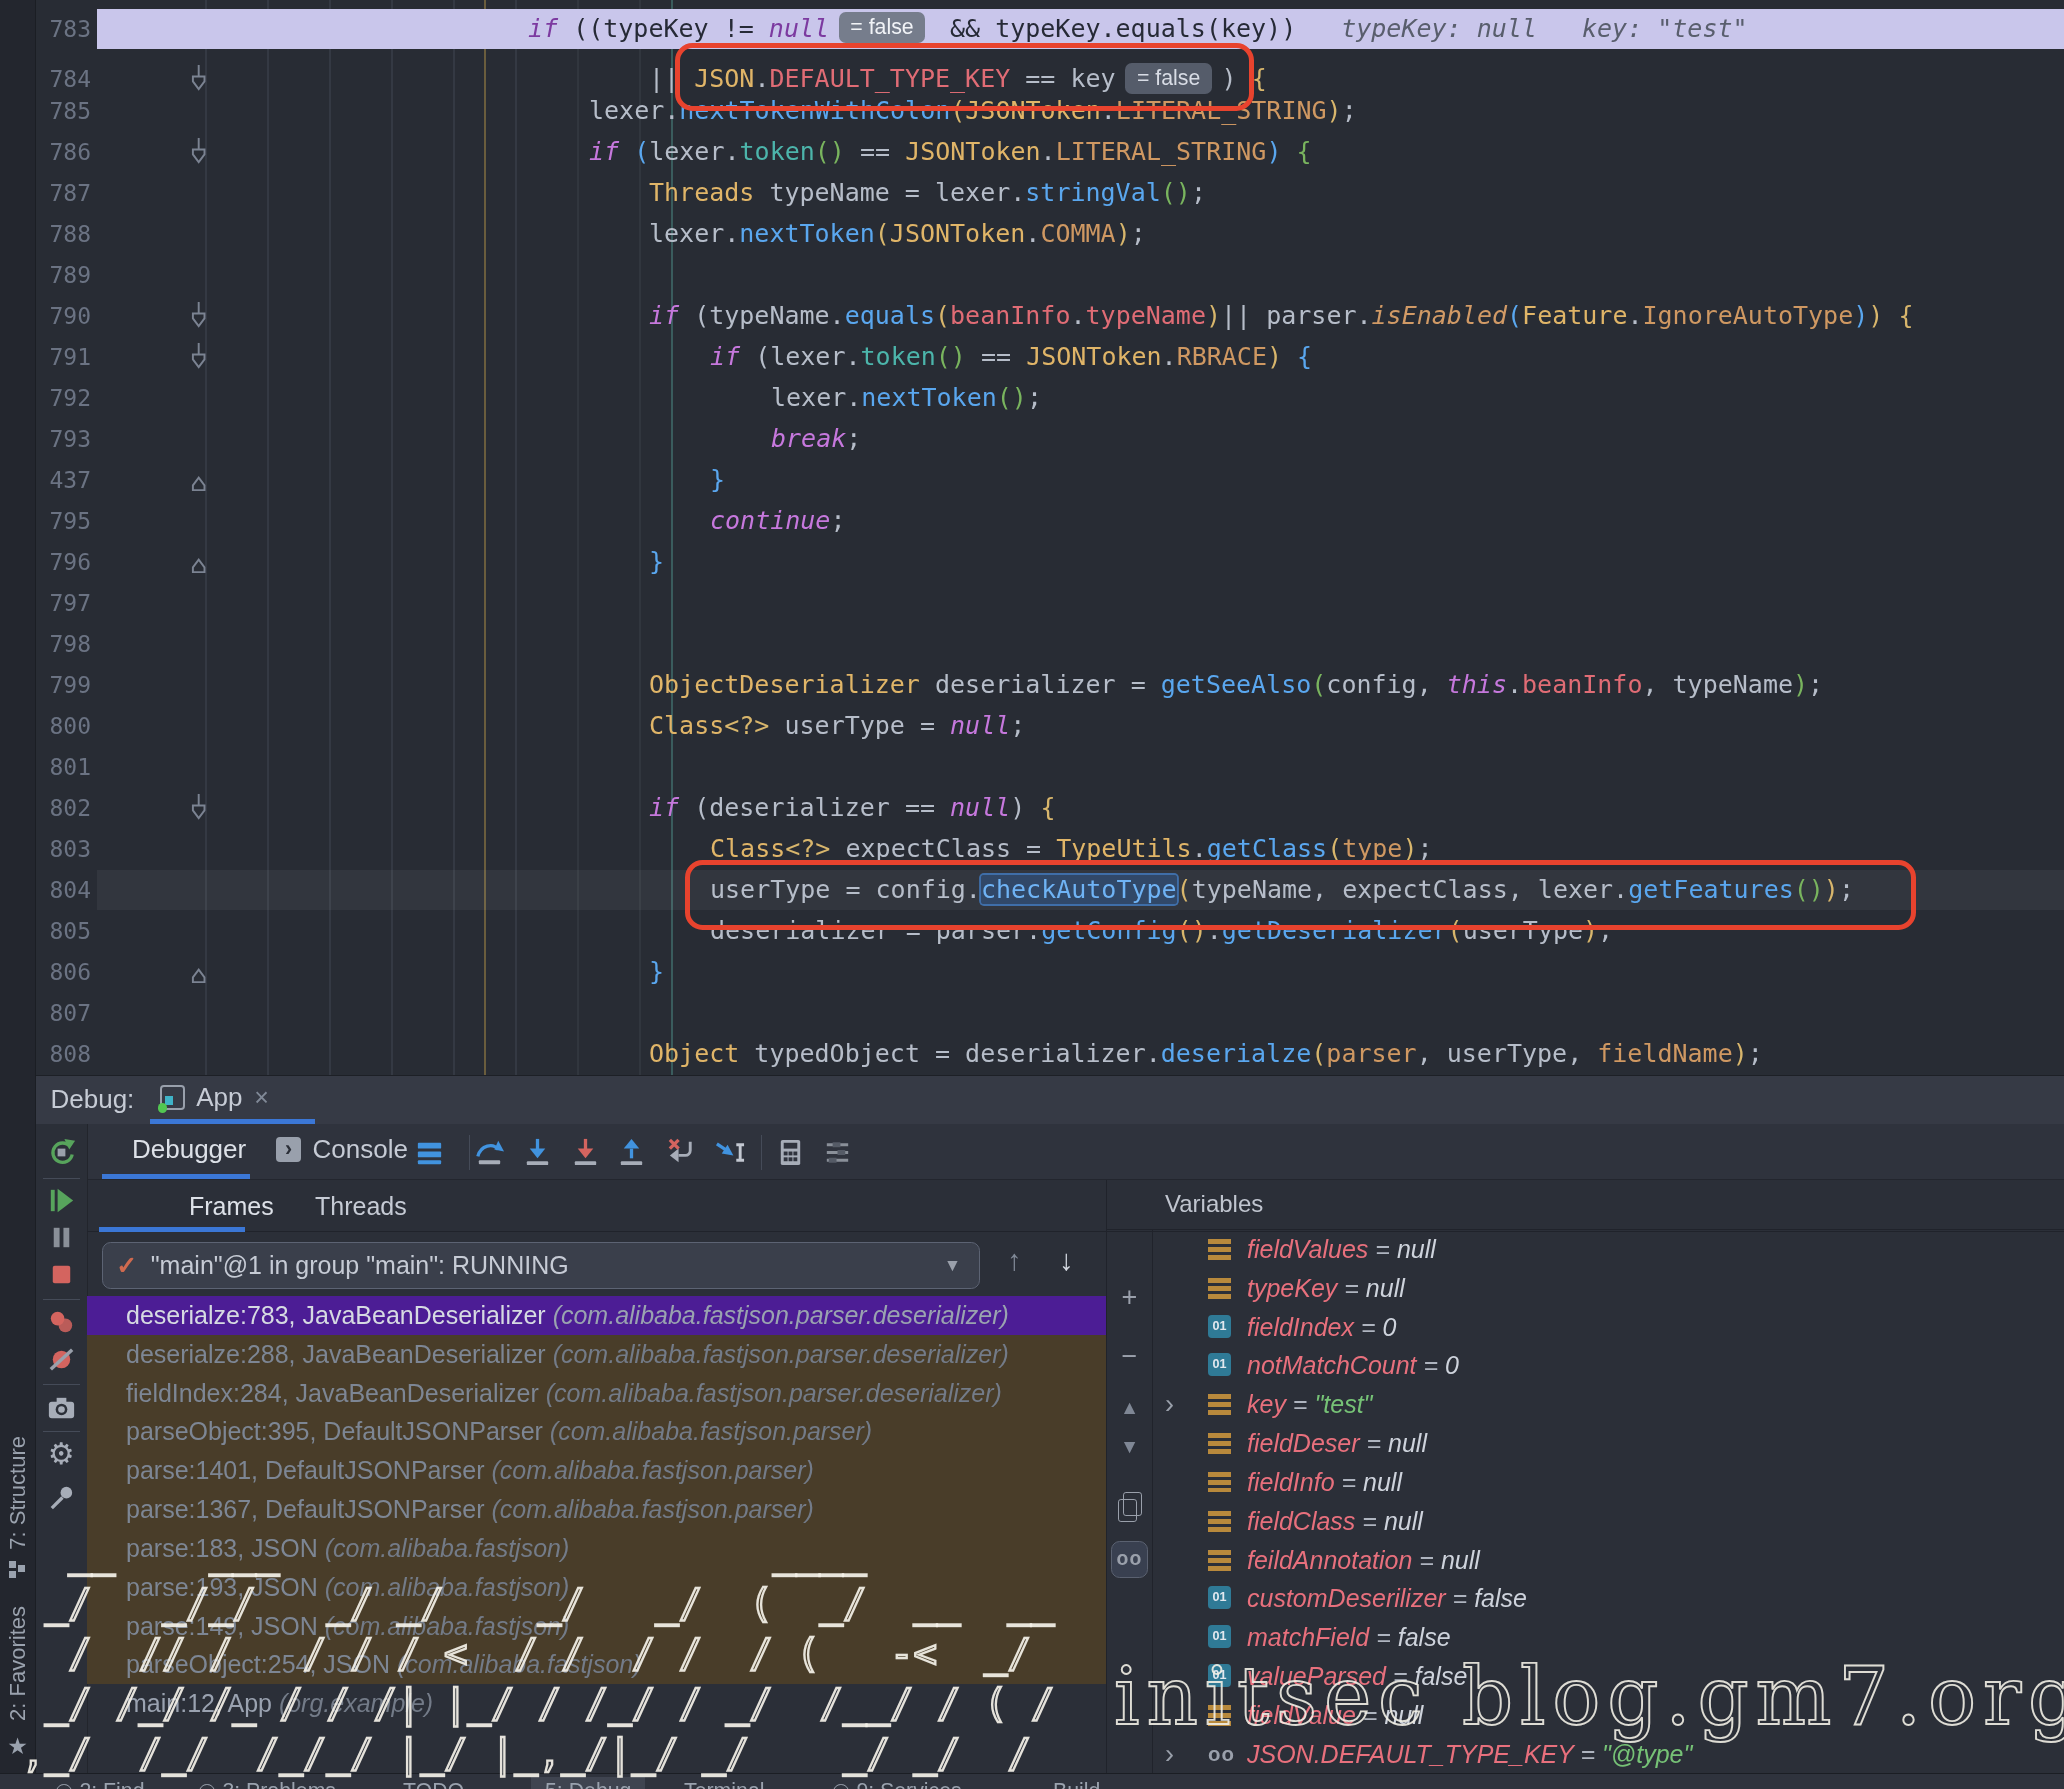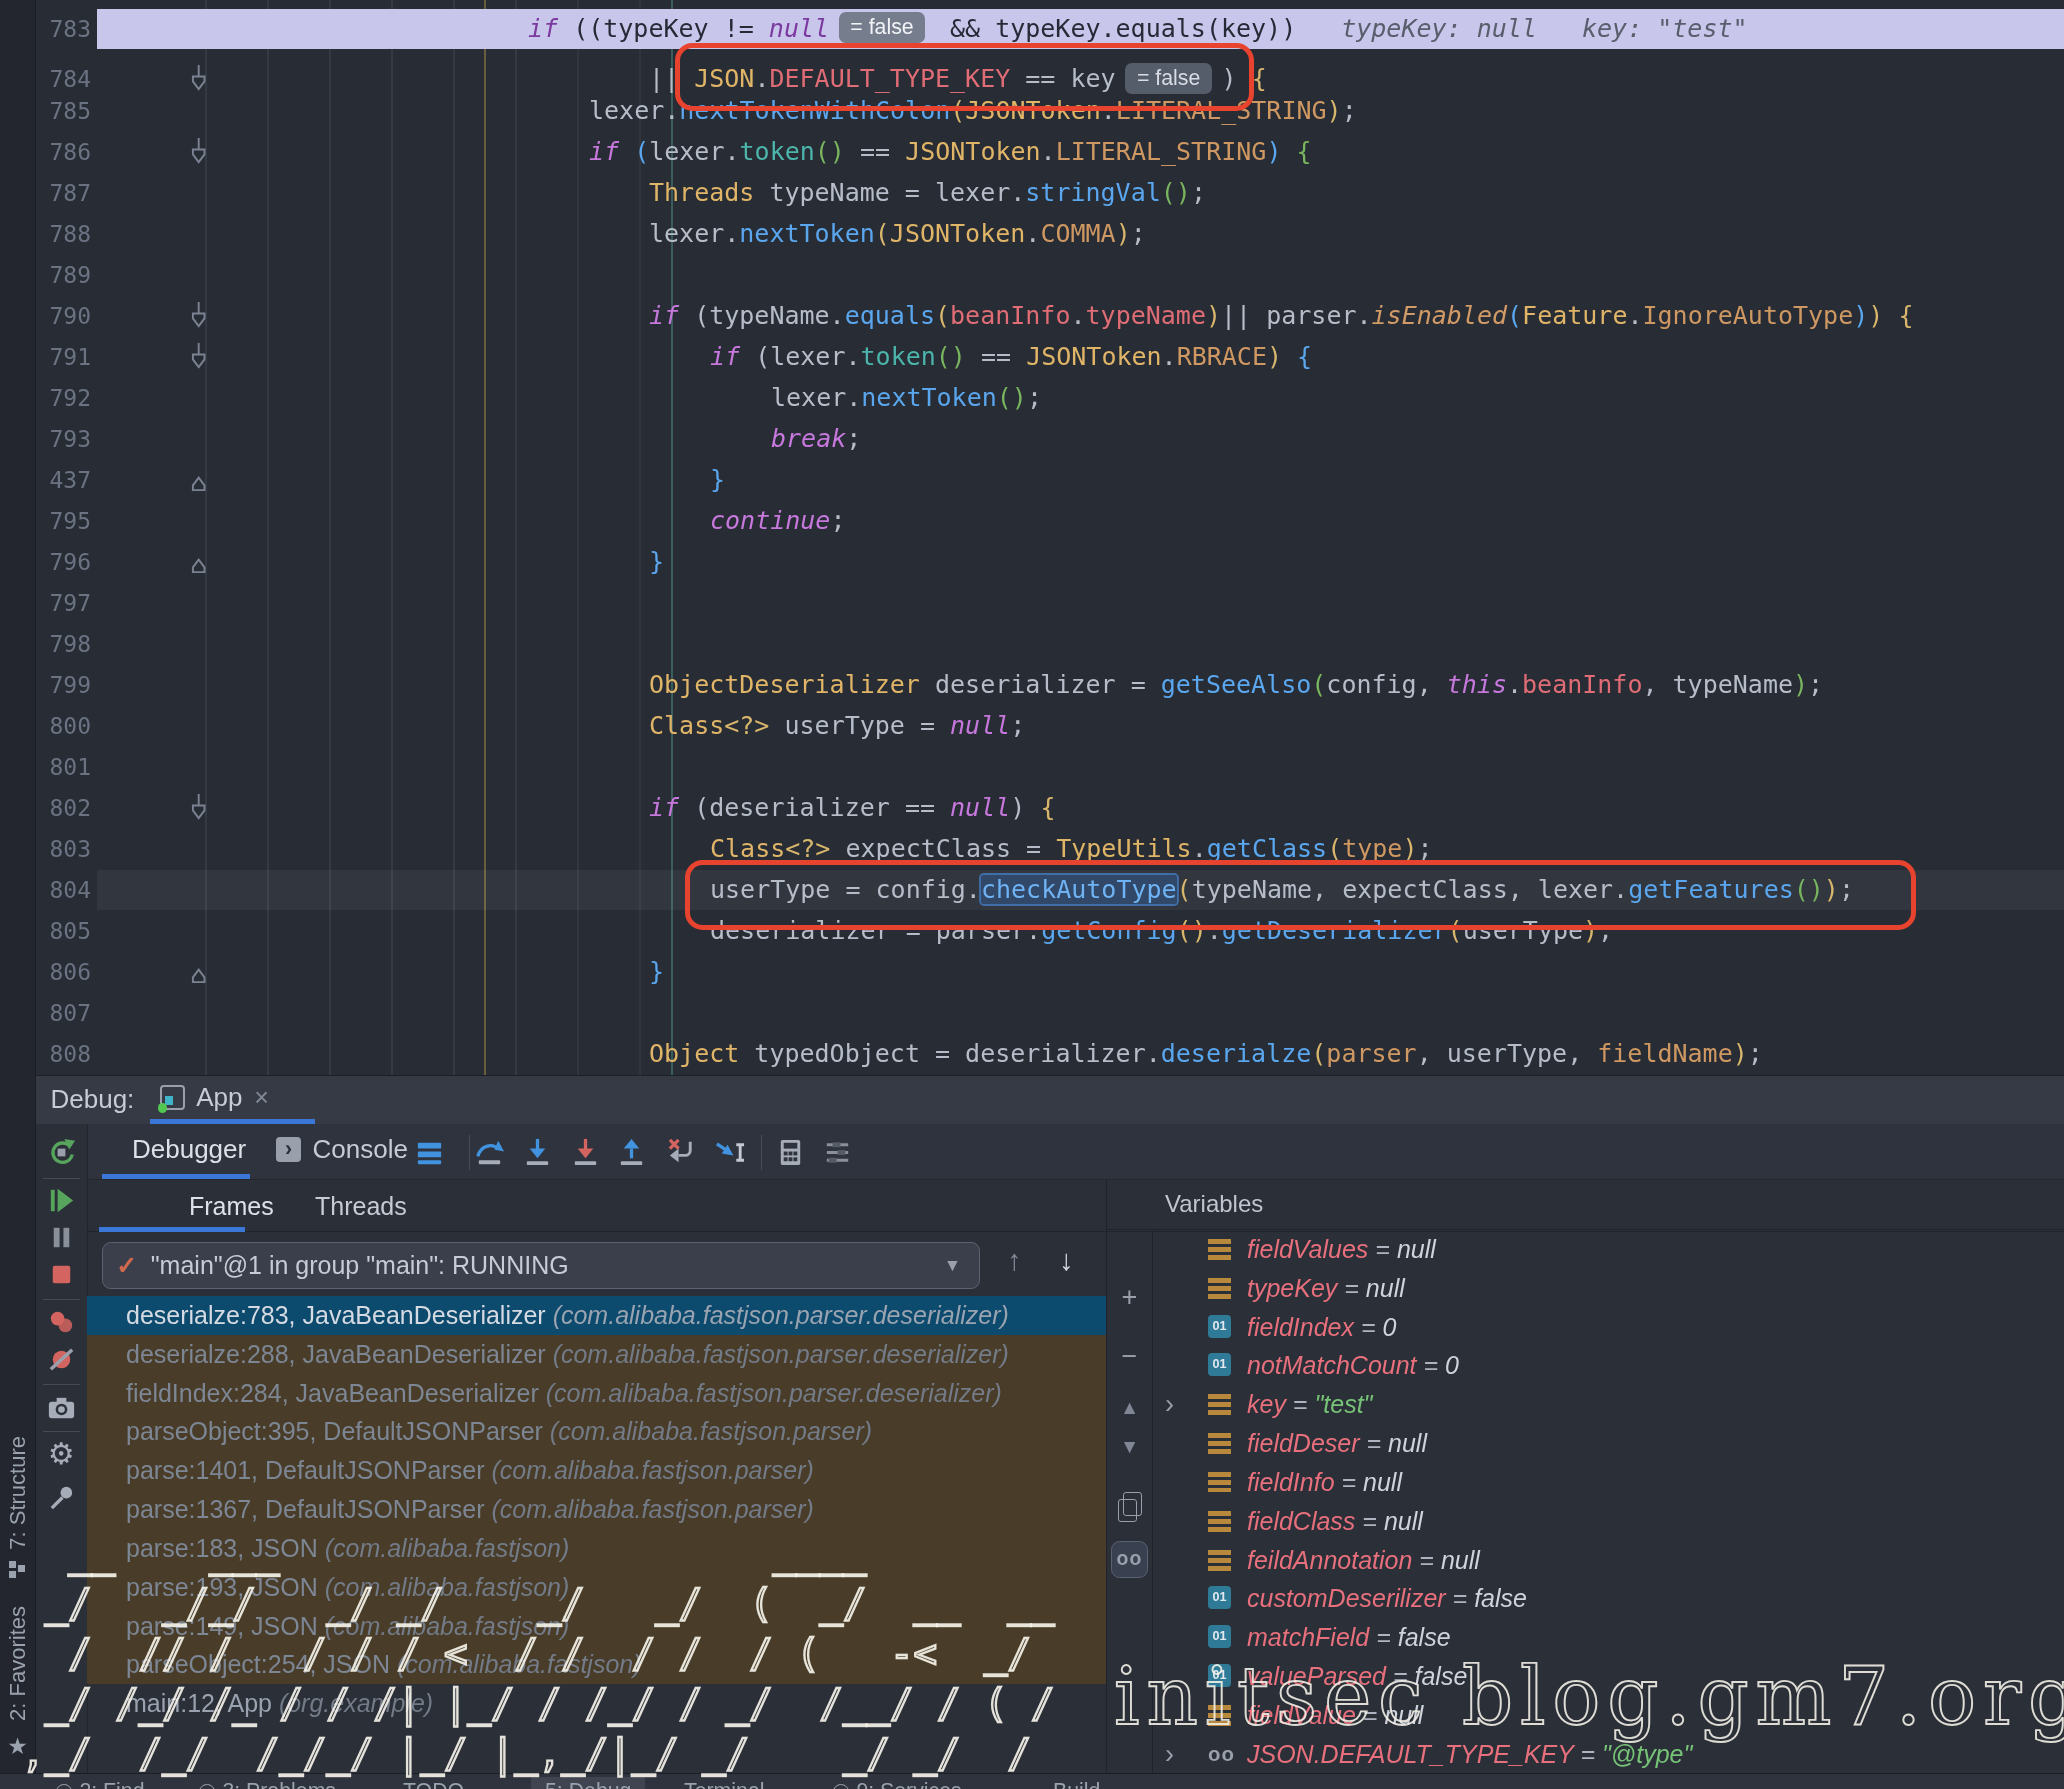--- a/index.html
+++ b/index.html
@@ -79,21 +79,21 @@
   .frames-underline{position:absolute;left:11.6px;top:47px;width:146px;height:4.9px;background:#3b77d6;}
   #pane-divider-h{position:absolute;left:87px;right:0;top:155px;height:1px;background:#20232b;}
   .dropdown{position:absolute;left:14.6px;top:62px;width:878px;height:47px;background:#3a3f4b;
             border:1.9px solid #5c6373;border-radius:8.7px;box-sizing:border-box;display:flex;align-items:center;}
   .dropdown .chk{color:#cf6a4f;font-size:25px;font-weight:bold;margin:0 13.6px 0 13.6px;}
   .dropdown .dtext{font-size:25px;color:#c6cbd5;}
   .dropdown .caret{position:absolute;right:17.5px;color:#9aa0ab;font-size:17.5px;}
   .updn{position:absolute;top:64px;font-size:29px;}
   #frames-list{position:absolute;left:0;top:116px;right:0;}
   .frow{position:absolute;left:0;right:0;height:39px;line-height:39px;padding-left:39px;font-size:25px;white-space:nowrap;overflow:hidden;}
-  .frow.selected{background:#0c4a6e;}
+  .frow.selected{background:#4c1d95;}
   .frow.library{background:#493d29;}
   .frow .ftext{color:#7d8694;}
   .frow.selected .ftext{color:#d6dae2;}
   .frow.user .ftext{color:#9aa2b0;}
   .frow .fpkg{color:#737b88;font-style:italic;}
   .frow.selected .fpkg{color:#9aa3b0;}
 
   #vars-pane{position:absolute;left:1106px;top:104px;right:0;bottom:0;border-left:1px solid #20232b;}
   #vars-header{position:absolute;left:58px;top:9.7px;font-size:24px;color:#c0c5cf;}
   #vars-hdiv{position:absolute;left:0;right:0;top:49px;height:1px;background:#20232b;}

